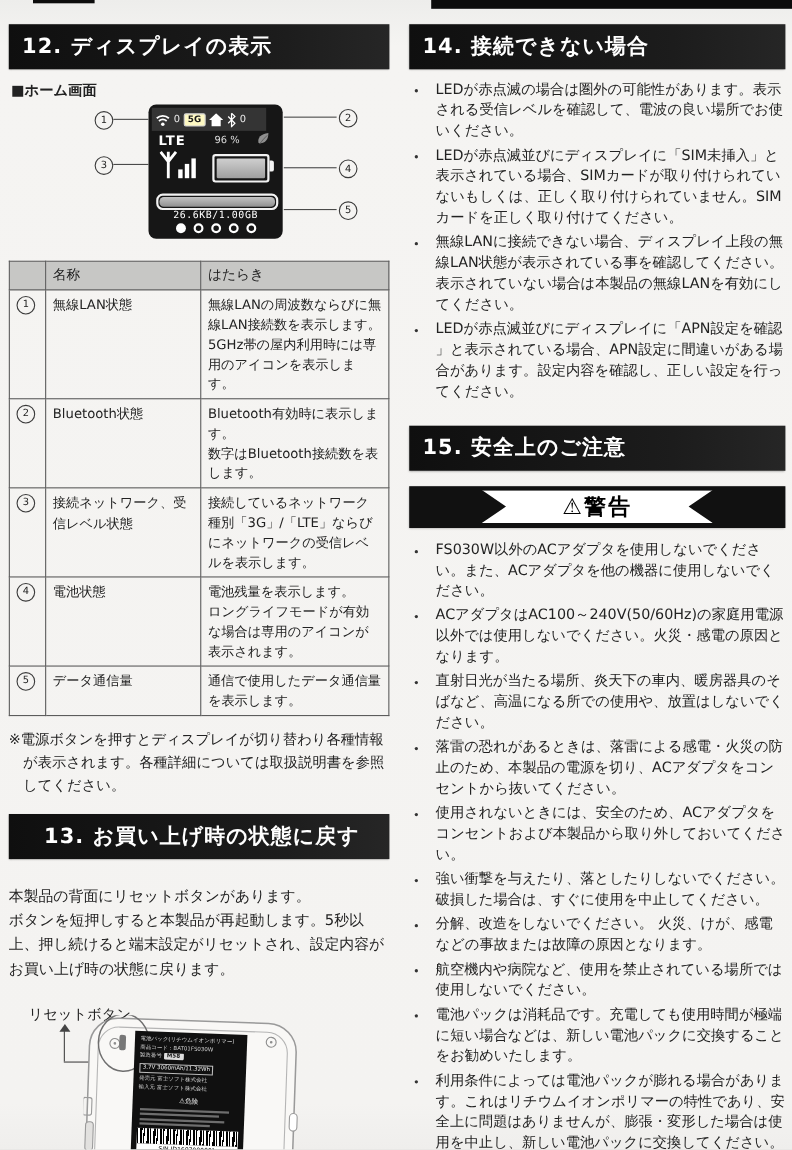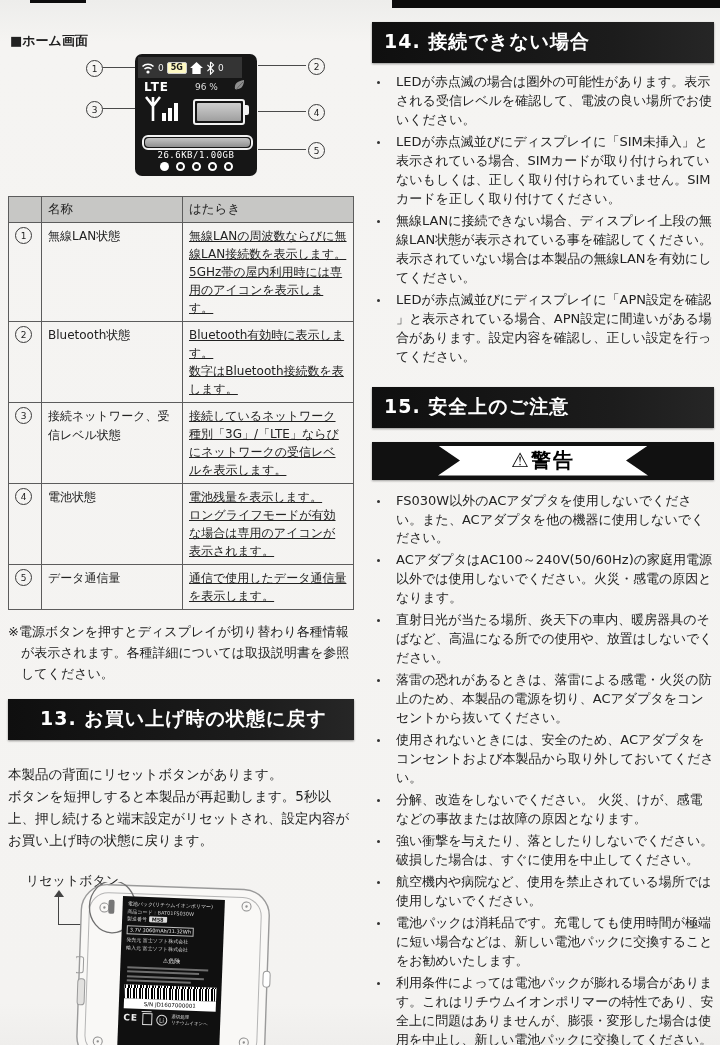--- a/index.html
+++ b/index.html
@@ -44,21 +44,21 @@
         font-size:9px;align-items:center;justify-content:center;color:#222;background:transparent;flex:none;}
   .co-circle{position:absolute;}
   .co-line{position:absolute;height:1px;background:#4a4a4a;}
 
   
   table.spec{border-collapse:collapse;width:100%;margin-top:10px;font-size:12px;}
   table.spec th,table.spec td{border:1px solid #5c5c5c;padding:4px 6px;vertical-align:top;text-align:left;}
   table.spec th{background:#c7c7c5;font-weight:normal;font-size:12.5px;}
   td.numcell{width:20px;text-align:center;}
   td.namecell{width:128px;line-height:1.55;}
-  td.desccell{line-height:1.5;white-space:pre-line;text-decoration:underline;}
+  td.desccell{line-height:1.5;white-space:pre-line;}
 
   .note{font-size:13px;line-height:1.6;margin-top:12px;padding-left:1em;text-indent:-1em;}
 
   .bodytext{font-size:13.5px;line-height:1.62;margin-top:24px;}
 
   
   .reset-diagram{position:relative;height:218px;margin-top:12px;}
   .reset-label{position:absolute;left:18px;top:8px;font-size:13px;}
   .arrow-v{position:absolute;left:50px;top:32px;width:1px;height:28px;background:#444;}
   .arrow-head{position:absolute;left:46px;top:26px;width:0;height:0;
@@ -99,20 +99,21 @@
 </style>
 </head>
 <body>
 
 <div class="page">
   <div class="scan-strip" style="top:0;left:30px;width:56px;height:3px;"></div>
   <div class="scan-strip" style="top:0;left:392px;width:328px;height:8px;"></div>
 
   <div class="col col-left">
 
+    <div class="sec-header">12.  ディスプレイの表示</div>
     <div class="subtitle">■ホーム画面</div>
 
     <div class="diagram">
       <div class="lcd">
         <div class="lcd-top">
           <svg width="14" height="12" viewBox="0 0 14 12">
             <g stroke="#fff" stroke-width="1.6" fill="none">
               <path d="M1.5 4.5 A8 8 0 0 1 12.5 4.5"></path>
               <path d="M3.5 7 A5.5 5.5 0 0 1 10.5 7"></path>
             </g>
@@ -337,27 +338,27 @@
       <div class="bullet">
         <span class="bdot">
             <i></i>
           </span>
         <div class="btext">使用されないときには、安全のため、ACアダプタをコンセントおよび本製品から取り外しておいてください。</div>
       </div>
       <div class="bullet">
         <span class="bdot">
             <i></i>
           </span>
+        <div class="btext">強い衝撃を与えたり、落としたりしないでください。破損した場合は、すぐに使用を中止してください。</div>
+      </div>
+      <div class="bullet">
+        <span class="bdot">
+            <i></i>
+          </span>
         <div class="btext">分解、改造をしないでください。 火災、けが、感電などの事故または故障の原因となります。</div>
-      </div>
-      <div class="bullet">
-        <span class="bdot">
-            <i></i>
-          </span>
-        <div class="btext">強い衝撃を与えたり、落としたりしないでください。破損した場合は、すぐに使用を中止してください。</div>
       </div>
       <div class="bullet">
         <span class="bdot">
             <i></i>
           </span>
         <div class="btext">航空機内や病院など、使用を禁止されている場所では使用しないでください。</div>
       </div>
       <div class="bullet">
         <span class="bdot">
             <i></i>

